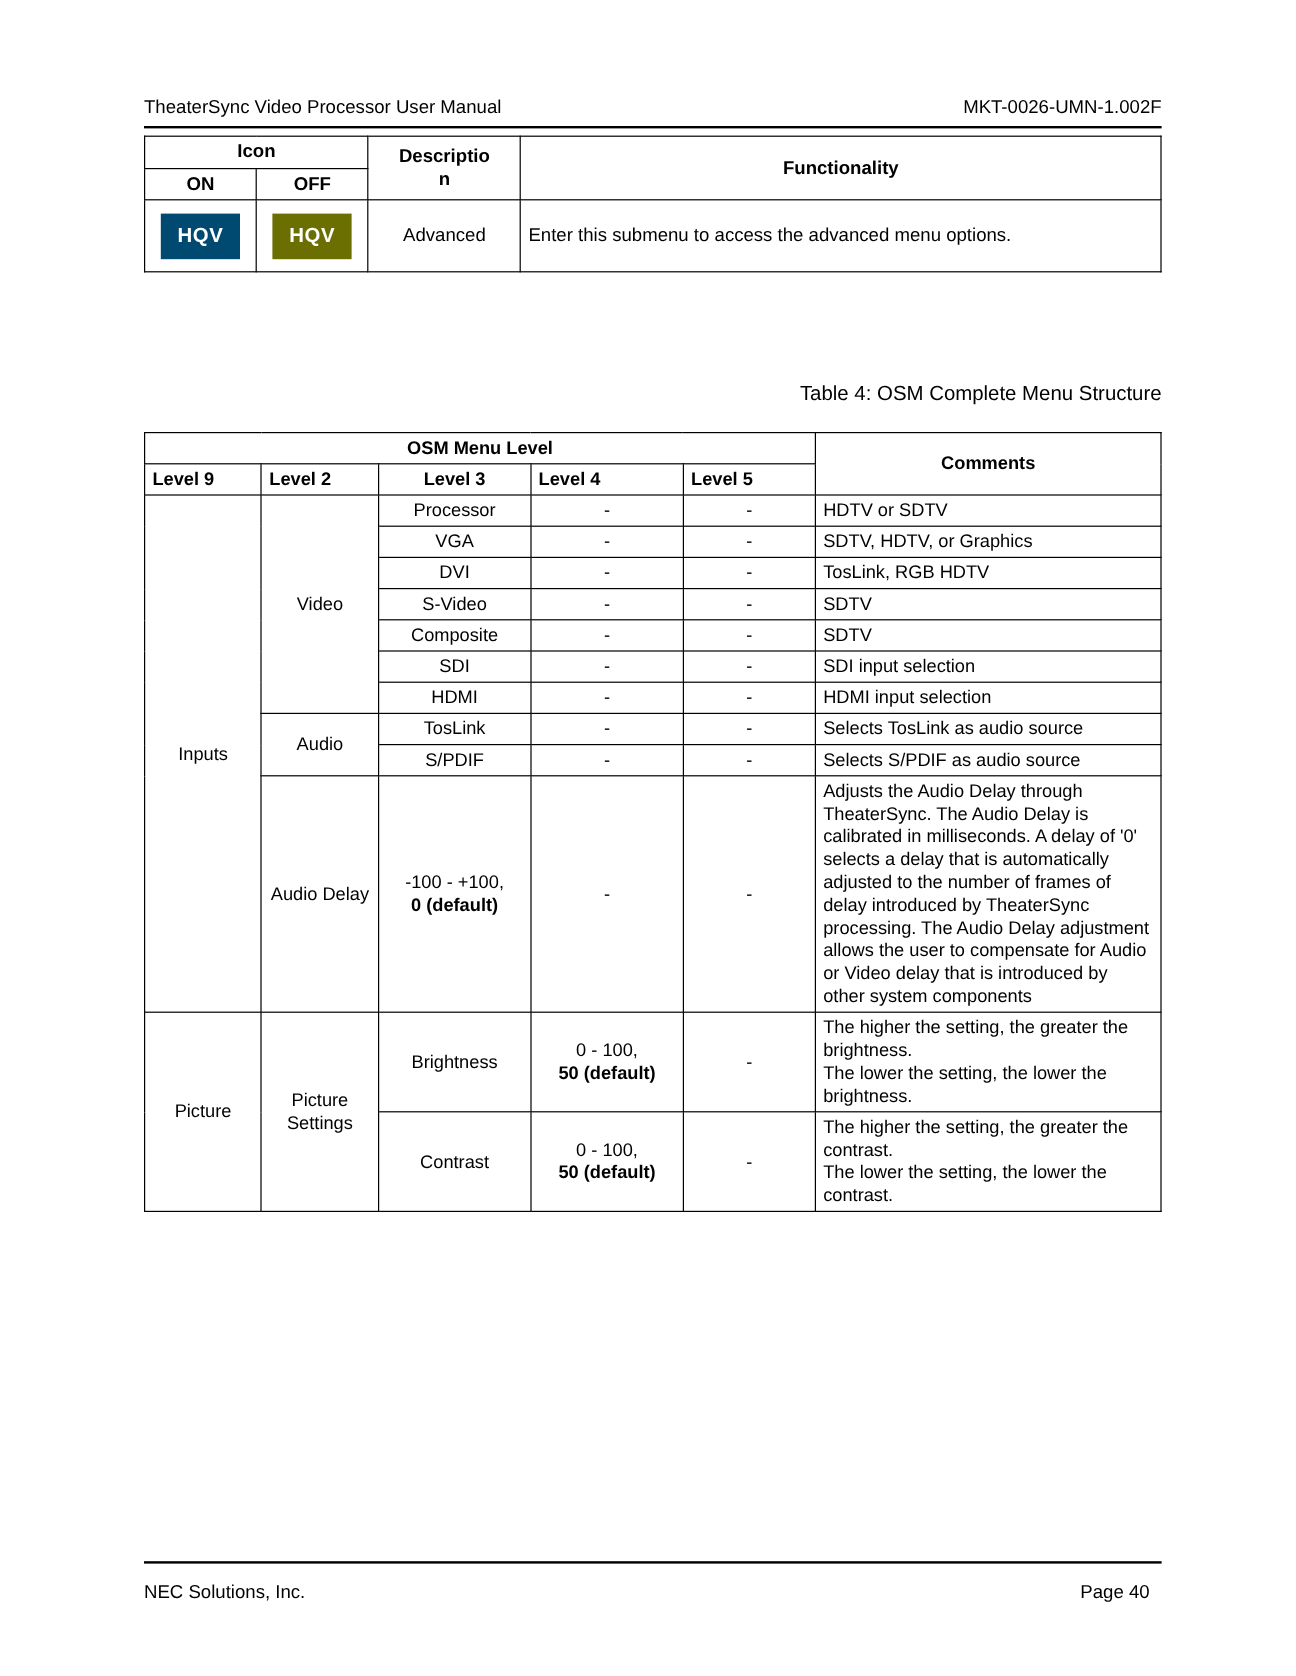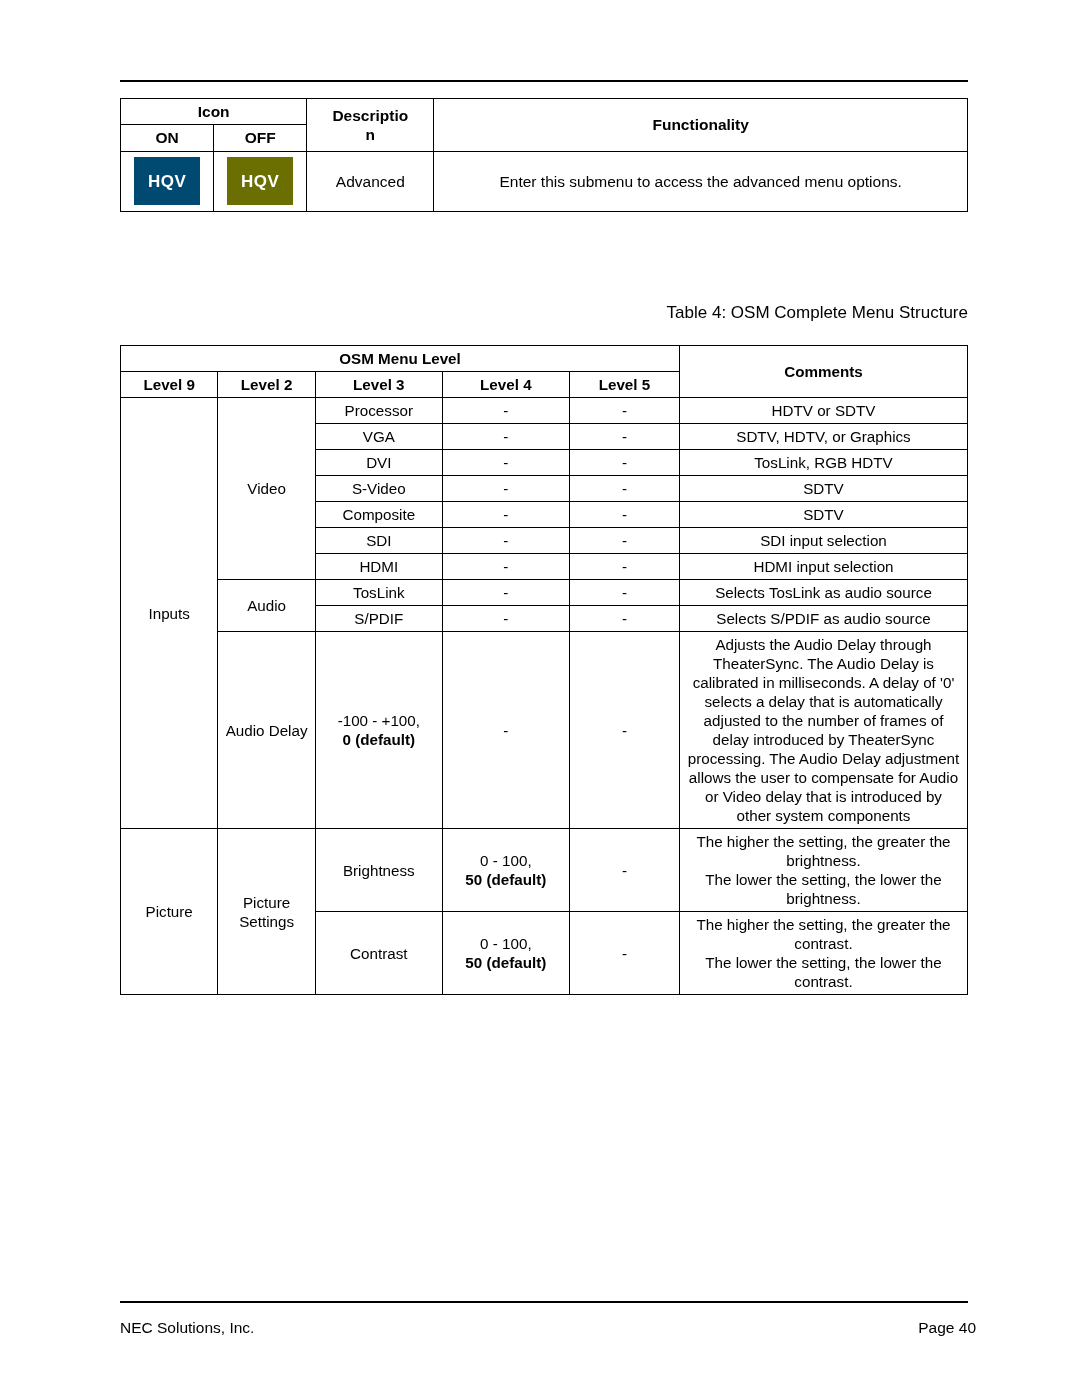--- a/index.html
+++ b/index.html
@@ -34,44 +34,44 @@
     width: 100%;
   }
   td, th {
     border: 1px solid #000;
     padding: 3px 6px;
     vertical-align: middle;
     font-weight: normal;
   }
   .b { font-weight: bold; text-align: right; }
   .center { text-align: center; }
-  .left { text-align: center; }
+  .left { text-align: left; }
   .icon-badge {
     display: inline-flex;
     align-items: center;
     justify-content: center;
     width: 66px;
-    height: 48px;
+    height: 38px;
     color: #fff;
     font-weight: bold;
     font-family: Arial, sans-serif;
     font-size: 17px;
     letter-spacing: 0.5px;
   }
   .icon-on { background: #004a72; }
   .icon-off { background: #6b6f01; }
   .table-caption {
     text-align: right;
     margin: 90px 0 22px 0;
     font-size: 17px;
   }
   .footer-row {
     position: absolute;
     left: 120px;
-    right: 104px;
+    right: 122px;
     bottom: 60px;
     display: flex;
     justify-content: space-between;
   }
   .footer-rule {
     position: absolute;
     left: 120px;
     right: 112px;
     bottom: 86px;
     border: none;
@@ -91,23 +91,27 @@
   .t2 col.c6 { width: 34%; }
 
   .t2 td { font-size: 15.2px; }
   .tall-cell { height: 60px; }
 </style>
 </head>
 <body>
 
 <div class="page">
 
+  <div class="header-row">
+    <span>TheaterSync Video Processor User Manual</span>
+    <span>MKT-0026-UMN-1.002F</span>
+  </div>
   <hr class="rule">
 
-  <table class="t1" style="margin-top:16px;">
+  <table class="t1" style="margin-top:6px;">
     <colgroup>
       <col class="c1">
         <col class="c2">
         <col class="c3">
         <col class="c4">
     </colgroup>
     <tbody>
         <tr>
       <td colspan="2" class="center b">Icon</td>
       <td rowspan="2" class="center b">

